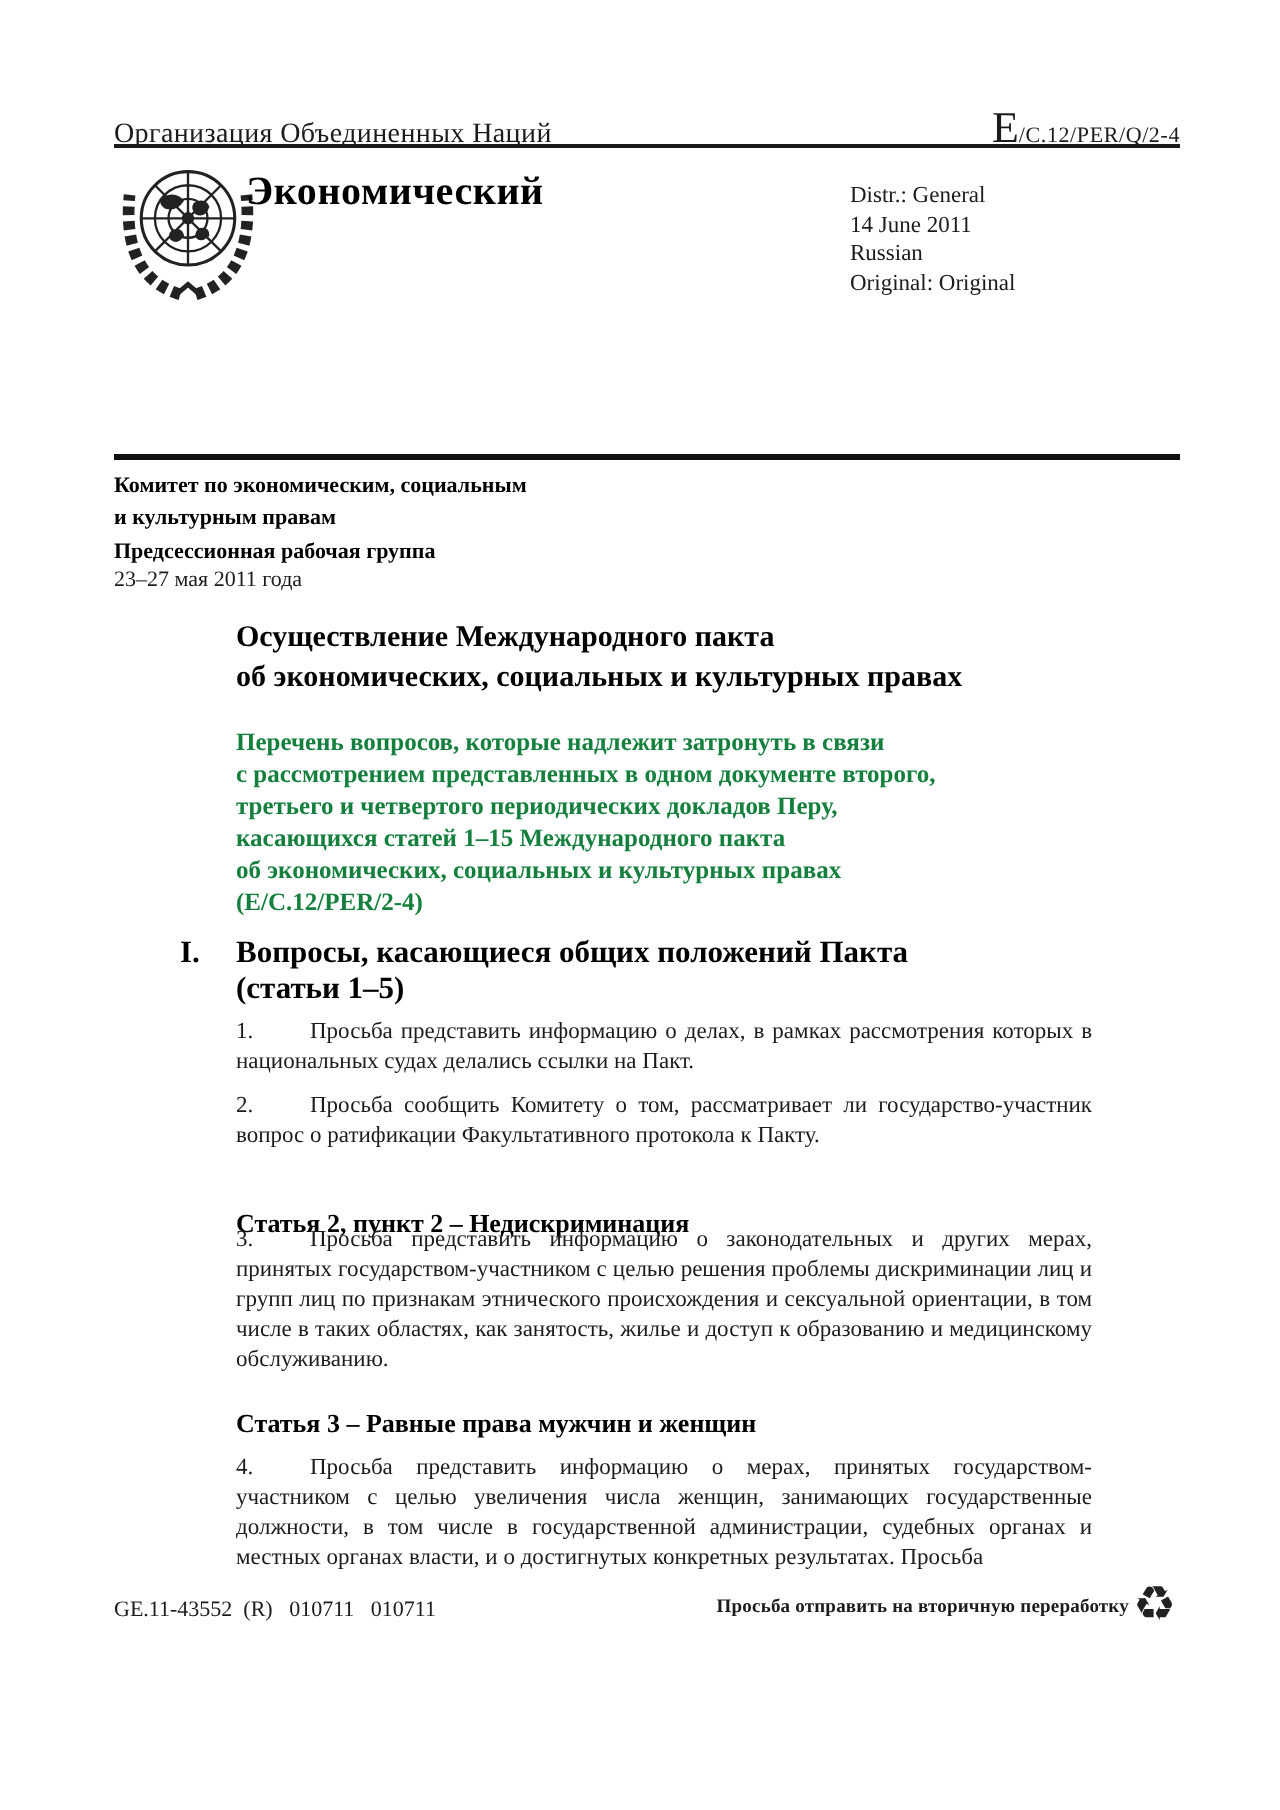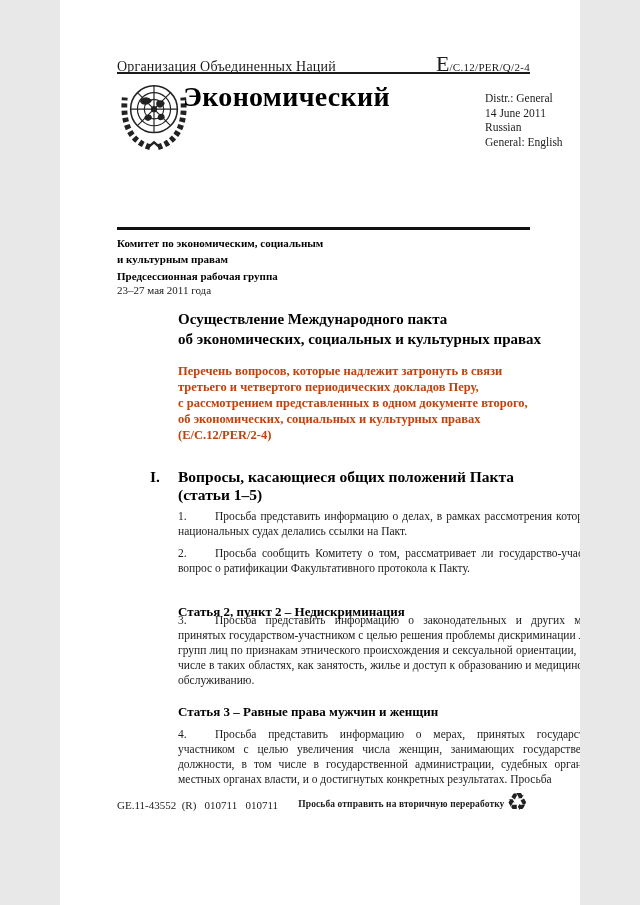--- a/index.html
+++ b/index.html
@@ -1,18 +1,18 @@
 <!DOCTYPE html>
 <html lang="ru"><head>
 <meta charset="utf-8">
 <style>
   html, body { margin: 0; padding: 0; background: #e8e8e8; }
   .page {
     position: relative;
-    width: 520px;
+    width: 640px;
     height: 905px;
     margin: 0 auto;
     background: #ffffff;
     font-family: "Liberation Serif", "DejaVu Serif", serif;
     color: #1b1b1b;
     overflow: hidden;
   }
 
   
   .header-row {
@@ -43,21 +43,21 @@
     left: 57px;
     top: 79px;
     width: 74px;
     height: 72px;
   }
 
   .council-title {
     position: absolute;
     left: 123px;
     top: 83px;
-    font-size: 28px;
+    font-size: 20px;
     font-weight: bold;
     line-height: 27px;
     color: #000;
     letter-spacing: 0.3px;
   }
 
   .distr-block {
     position: absolute;
     left: 425px;
     top: 91px;
@@ -90,21 +90,21 @@
     line-height: 19.5px;
     color: #000;
   }
   .doc-subtitle {
     position: absolute;
     left: 118px;
     top: 363px;
     font-size: 12.5px;
     font-weight: bold;
     line-height: 16px;
-    color: #c2410c;
+    color: #15803d;
   }
 
   
   .section-heading {
     position: absolute;
     left: 90px;
     top: 468px;
     display: flex;
     font-size: 15.5px;
     font-weight: bold;
@@ -205,43 +205,44 @@
   </div>
 
   <div class="council-title">
     <div>Экономический</div>
   </div>
 
   <div class="distr-block">
     <div>Distr.: General</div>
     <div>14 June 2011</div>
     <div>Russian</div>
-    <div>General: English</div>
+    <div>Original: Original</div>
   </div>
 
   <div class="thick-rule"></div>
 
   <div class="committee">
     <div class="committee-name">
       <div>Комитет по экономическим, социальным</div>
       <div>и культурным правам</div>
     </div>
     <div class="working-group">Предсессионная рабочая группа</div>
     <div class="session-dates">23–27 мая 2011 года</div>
   </div>
 
   <div class="doc-title">
     <div>Осуществление Международного пакта</div>
     <div>об экономических, социальных и культурных правах</div>
   </div>
 
   <div class="doc-subtitle">
     <div>Перечень вопросов, которые надлежит затронуть в связи</div>
+    <div>с рассмотрением представленных в одном документе второго,</div>
     <div>третьего и четвертого периодических докладов Перу,</div>
-    <div>с рассмотрением представленных в одном документе второго,</div>
+    <div>касающихся статей 1–15 Международного пакта</div>
     <div>об экономических, социальных и культурных правах</div>
     <div>(E/C.12/PER/2-4)</div>
   </div>
 
   <div class="section-heading">
     <span class="section-numeral">I.</span>
     <span>
       <div>Вопросы, касающиеся общих положений Пакта</div>
       <div>(статьи 1–5)</div>
     </span>

